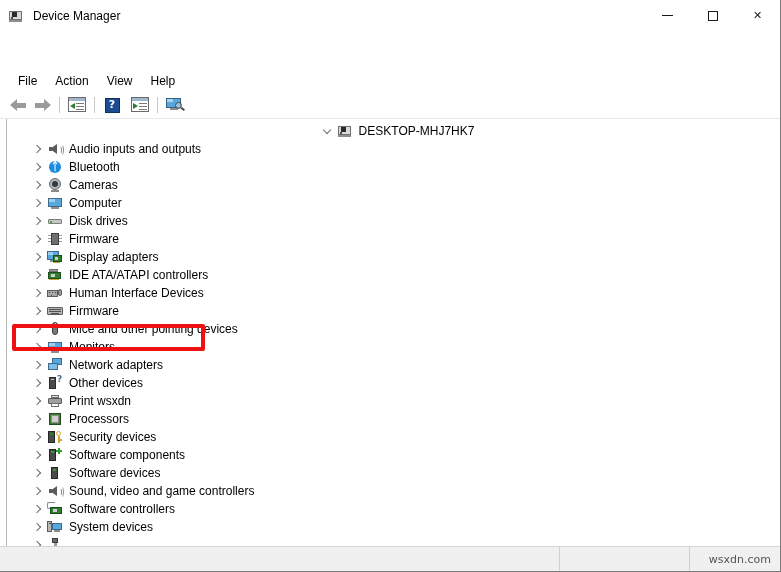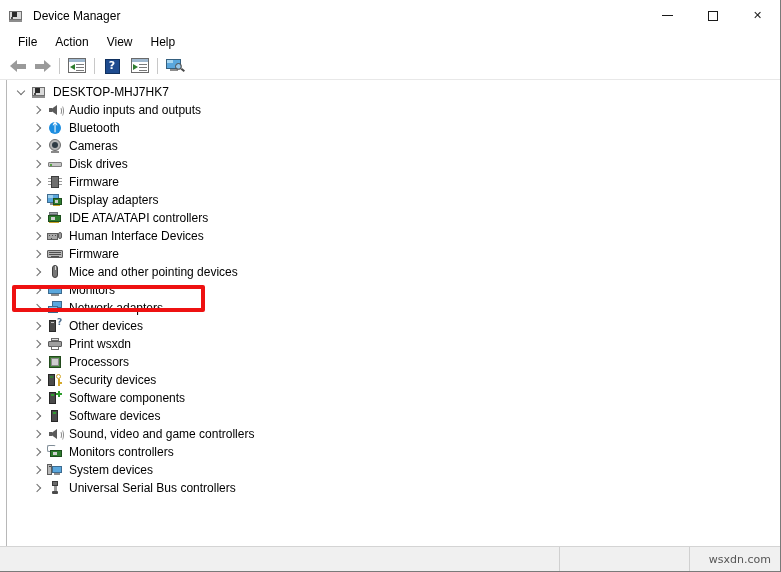--- a/index.html
+++ b/index.html
@@ -91,20 +91,21 @@
   }
 
   
   #menu-bar {
     height: 22px;
     min-height: 22px;
     display: flex;
     align-items: center;
     padding-left: 9px;
     background: #ffffff;
+    margin-top: 39px;
   }
   .menu-item {
     font-size: 12px;
     color: #000000;
     padding: 2px 9px 3px 9px;
     white-space: nowrap;
   }
 
   
   #toolbar {
@@ -171,21 +172,21 @@
     background: #ffffff;
     padding-top: 3px;
     min-width: 0;
   }
   .tree-row {
     height: 18px;
     display: flex;
     align-items: center;
     position: relative;
   }
-  .tree-row.root { padding-left: 6px; }
+  .tree-row.root { padding-left: 6px; justify-content: center; }
   .tree-row.child { padding-left: 22px; }
   .twisty {
     width: 16px;
     height: 16px;
     flex: 0 0 16px;
     display: flex;
     align-items: center;
     justify-content: center;
     position: relative;
   }
@@ -823,20 +824,29 @@
       <div class="tree-row child">
         <span class="twisty">
             <span class="chev chev-right"></span>
           </span>
         <span class="node-icon">
           <span class="ic-camera"><span class="ring"></span><span class="lens"></span><span class="stand"></span></span>
         </span>
         <span class="node-label">Cameras</span>
       </div>
 
+      <div class="tree-row child">
+        <span class="twisty">
+            <span class="chev chev-right"></span>
+          </span>
+        <span class="node-icon">
+          <span class="ic-monitor"><span class="frame"></span><span class="glare"></span><span class="foot"></span></span>
+        </span>
+        <span class="node-label">Computer</span>
+      </div>
 
       <div class="tree-row child">
         <span class="twisty">
             <span class="chev chev-right"></span>
           </span>
         <span class="node-icon">
           <span class="ic-disk"><span class="plate"></span><span class="led"></span></span>
         </span>
         <span class="node-label">Disk drives</span>
       </div>
@@ -1001,41 +1011,40 @@
         <span class="node-label">Sound, video and game controllers</span>
       </div>
 
       <div class="tree-row child">
         <span class="twisty">
             <span class="chev chev-right"></span>
           </span>
         <span class="node-icon">
           <span class="ic-storage"><span class="swirl"></span><span class="card"></span><span class="chip"></span></span>
         </span>
-        <span class="node-label">Monitors controllers</span>
+        <span class="node-label">Software controllers</span>
       </div>
 
       <div class="tree-row child">
         <span class="twisty">
             <span class="chev chev-right"></span>
           </span>
         <span class="node-icon">
           <span class="ic-system"><span class="tower"></span><span class="tslot"></span><span class="frame"></span><span class="foot"></span></span>
         </span>
         <span class="node-label">System devices</span>
       </div>
 
       <div class="tree-row child">
         <span class="twisty">
             <span class="chev chev-right"></span>
           </span>
         <span class="node-icon">
           <span class="ic-usb"><span class="head"></span><span class="neck"></span><span class="tail"></span></span>
         </span>
-        <span class="node-label">Universal Serial Bus controllers</span>
       </div>
 
     </div>
 
     <div id="highlight-box"></div>
   </div>
 
   <div id="status-bar">
     <div class="status-panel" id="status-panel-1"></div>
     <div class="status-panel" id="status-panel-2"></div>

